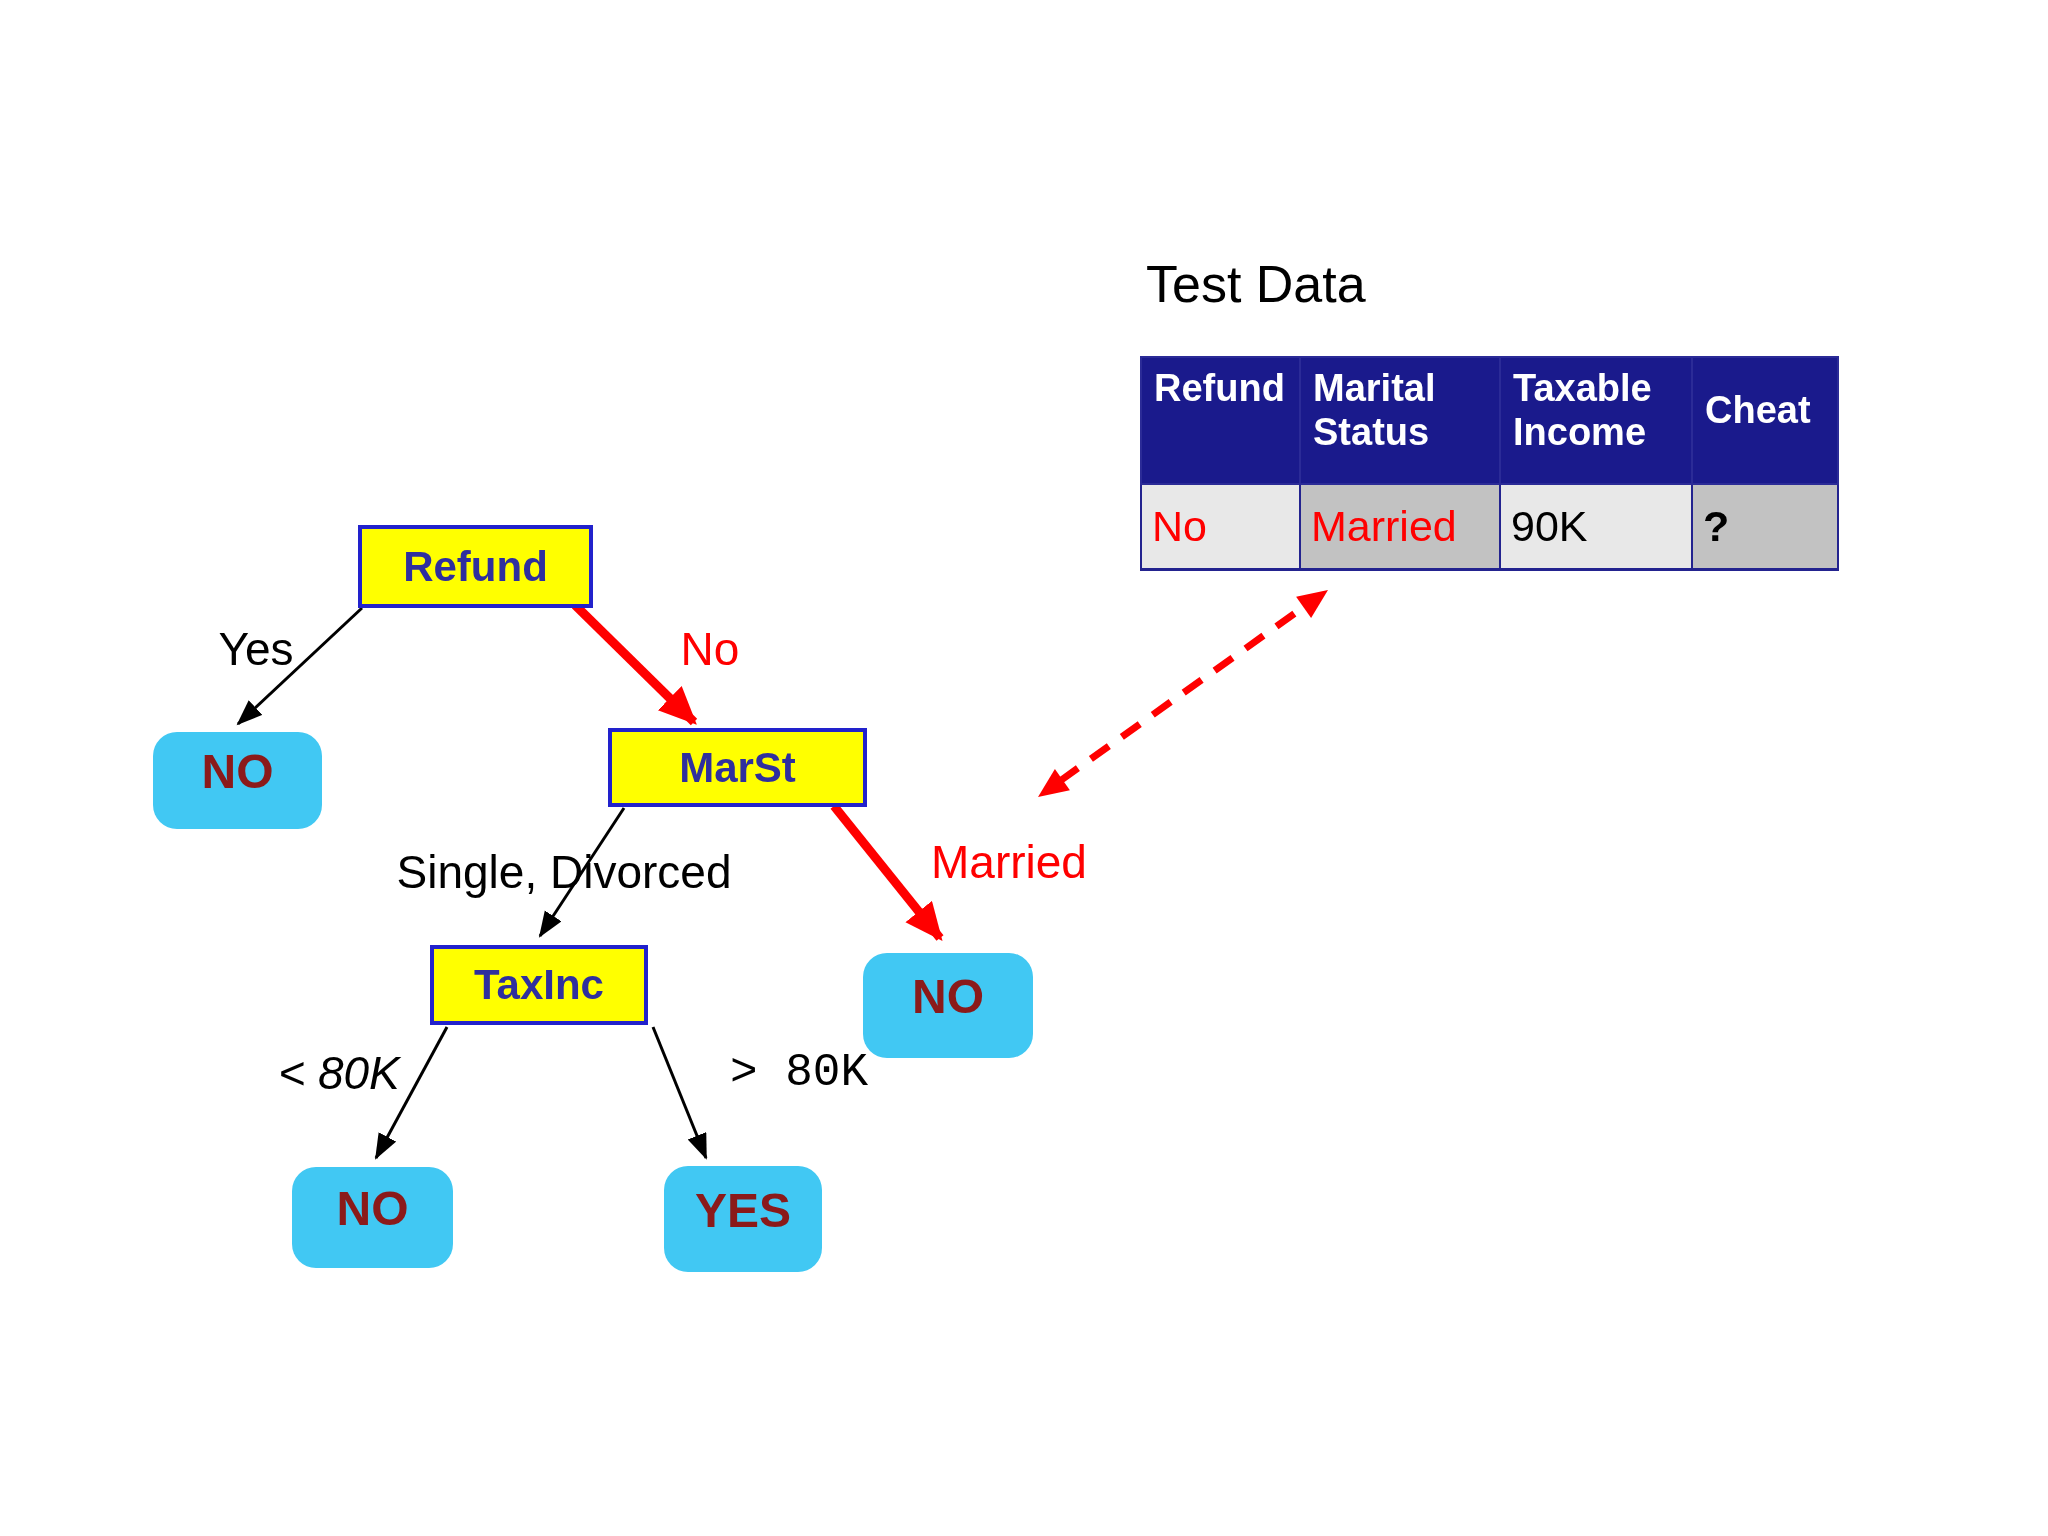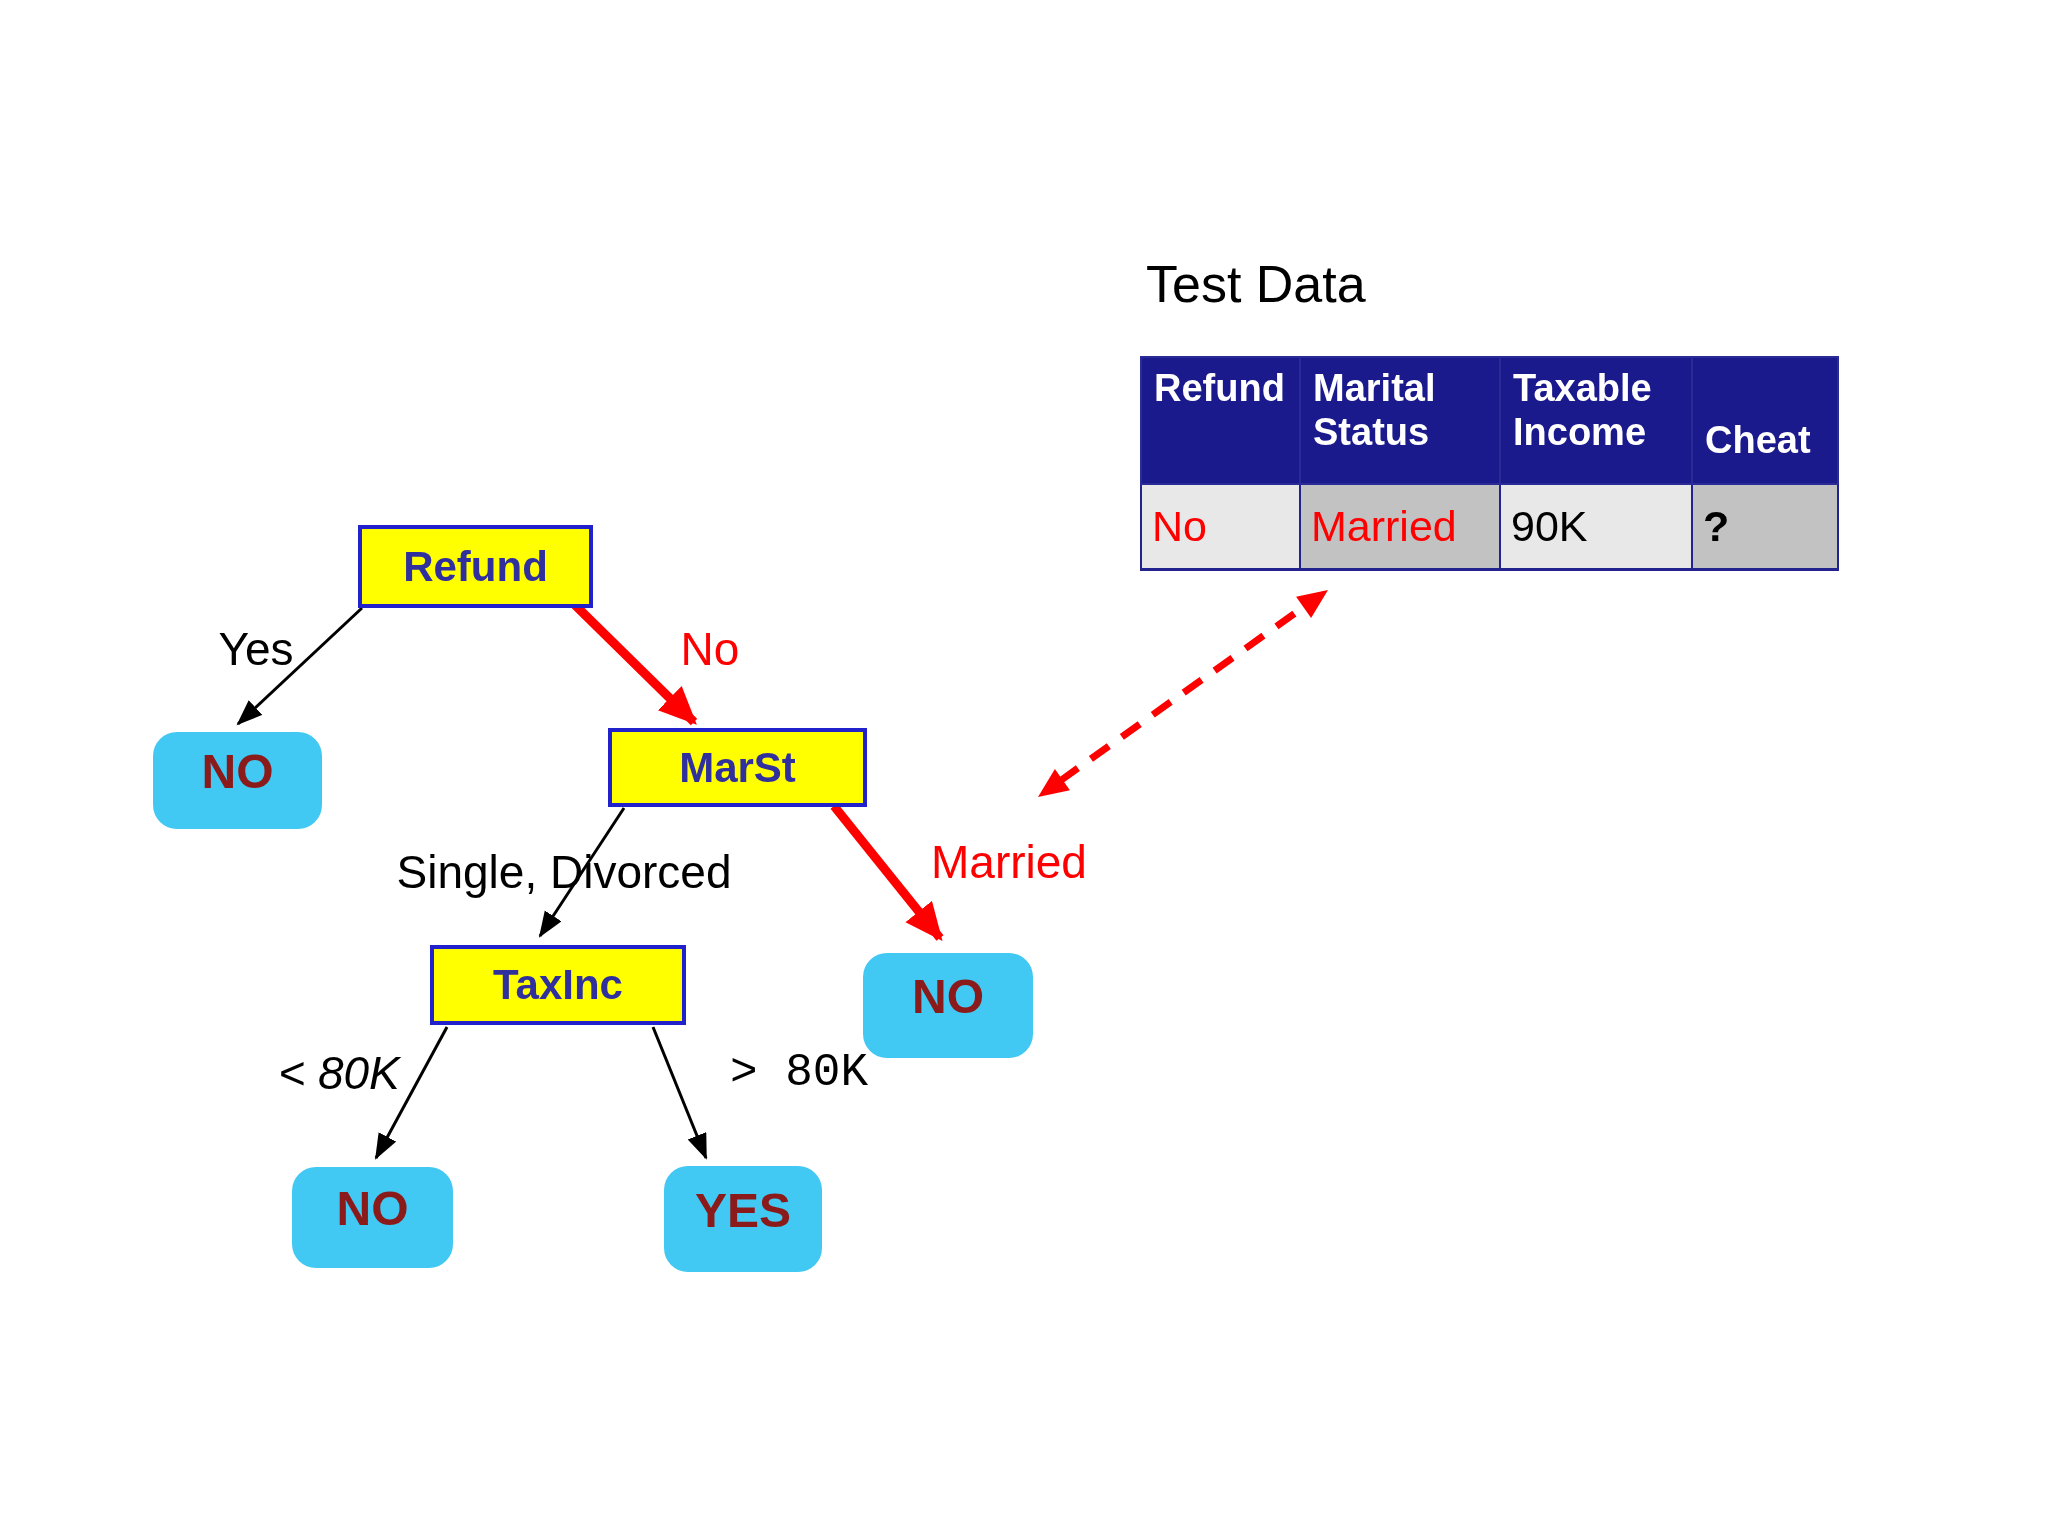--- a/index.html
+++ b/index.html
@@ -18,39 +18,39 @@
     position:absolute;left:1146px;top:254px;font-size:52px;font-weight:normal;color:#000;
   }
   #test-table{
     position:absolute;left:1140px;top:356px;border-collapse:collapse;table-layout:fixed;
   }
   #test-table th{
     background:var(--table-header-bg,#1A1A8C);color:#ffffff;font-size:38px;font-weight:bold;
     text-align:left;vertical-align:top;padding:8px 12px;line-height:1.17;
     border:2px solid #2B2B97;height:127px;box-sizing:border-box;
   }
-  #test-table th.mid{padding-top:60px;}
+  #test-table th.mid{padding-top:30px;}
   #test-table td{
     font-size:43px;text-align:left;vertical-align:middle;padding:0 0 0 10px;
     border:2px solid #23238F;border-bottom:3px solid #23238F;height:85px;box-sizing:border-box;
   }
   #test-table td.light{background:var(--cell-light,#E8E8E8);}
   #test-table td.dark{background:var(--cell-dark,#C2C2C2);}
   #test-table td.red{color:var(--highlight-red,#FF0000);}
   #test-table td.bold{font-weight:bold;}
   
   .node{
     position:absolute;display:flex;align-items:center;justify-content:center;
     background:var(--node-fill,#FFFF00);border:4px solid var(--node-border,#2222CC);
     box-sizing:border-box;font-size:42px;font-weight:bold;color:var(--node-text,#2F2F9E);
     z-index:3;
   }
   #node-refund{left:358px;top:525px;width:235px;height:83px;}
   #node-marst {left:608px;top:728px;width:259px;height:79px;}
-  #node-taxinc{left:430px;top:945px;width:256px;height:80px;}
+  #node-taxinc{left:430px;top:945px;width:218px;height:80px;}
   
   .leaf{
     position:absolute;display:flex;align-items:center;justify-content:center;
     background:var(--leaf-fill,#41C8F3);border-radius:24px;box-sizing:border-box;
     font-size:48px;font-weight:bold;color:var(--leaf-text,#8B1A1A);padding-bottom:18px;
     z-index:3;
   }
   #leaf-no1{left:153px;top:732px;width:169px;height:97px;}
   #leaf-no2{left:863px;top:953px;width:170px;height:105px;}
   #leaf-no3{left:292px;top:1167px;width:161px;height:101px;}

